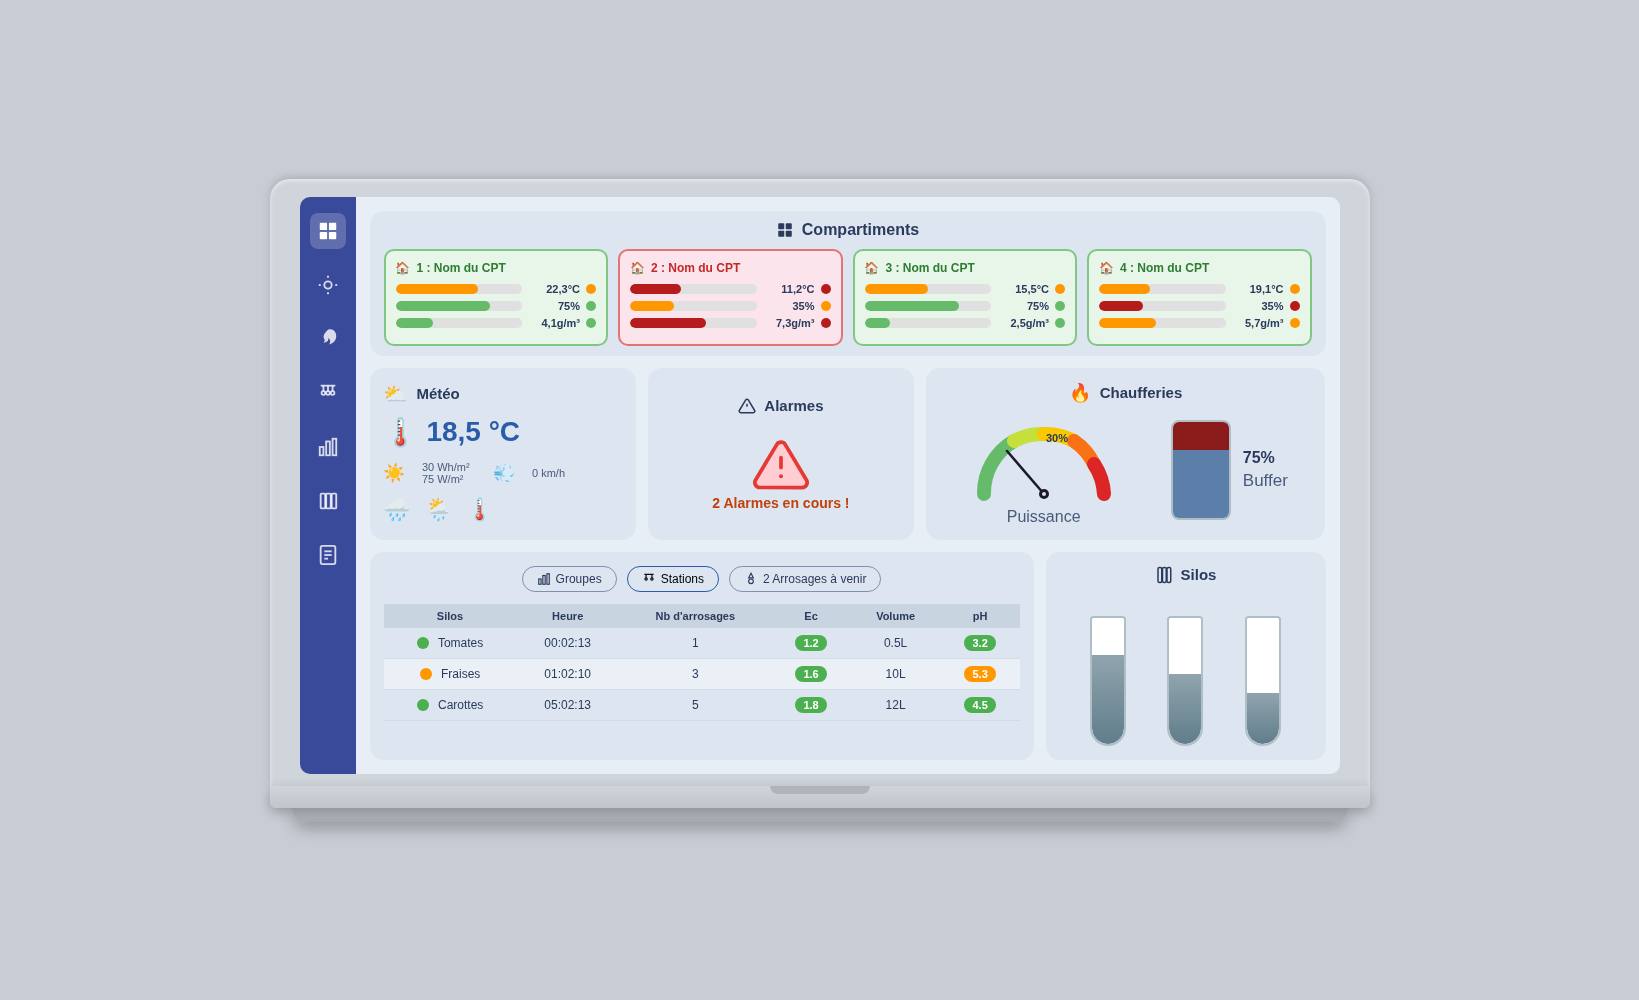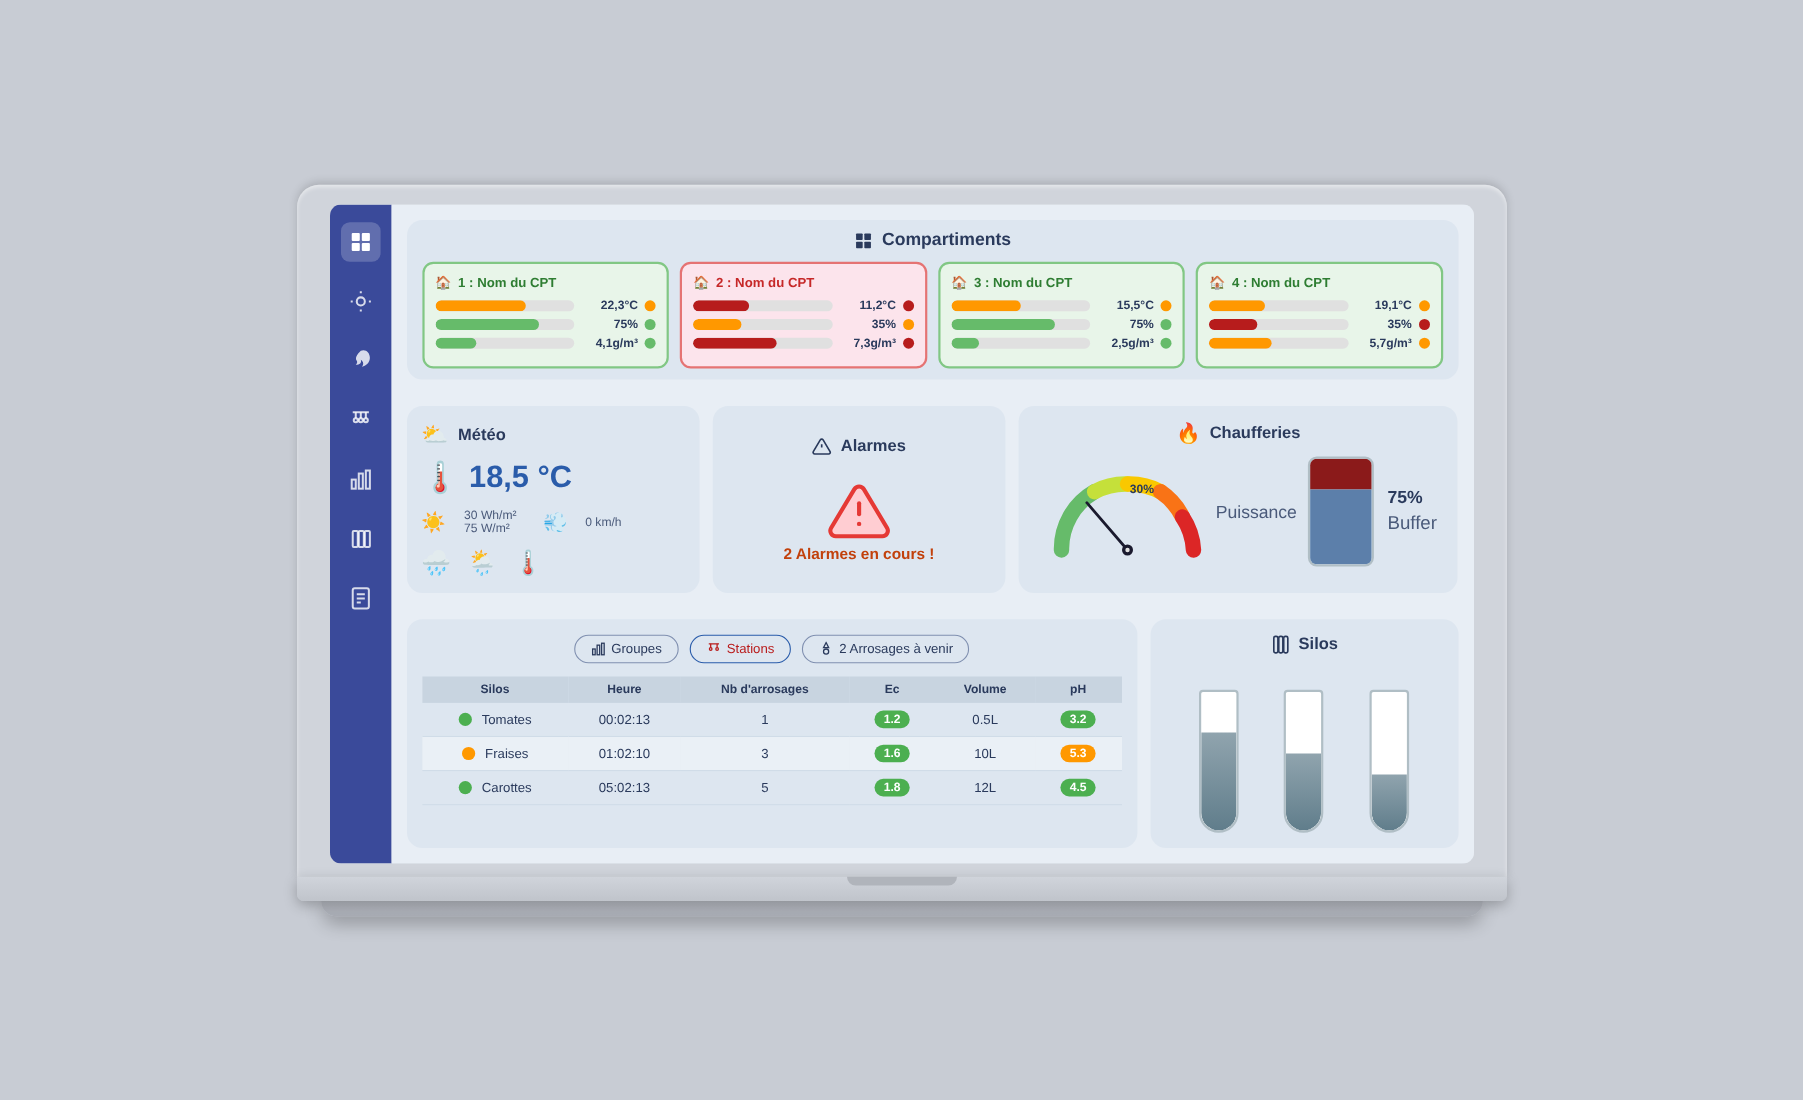--- a/index.html
+++ b/index.html
@@ -60,21 +60,21 @@
       background: rgba(255,255,255,0.2);
       color: white;
     }
 
     
     .main-content {
       flex: 1;
       padding: 14px;
       display: flex;
       flex-direction: column;
-      gap: 24px;
+      gap: 12px;
       background: #e8eef5;
     }
 
     .section-title {
       display: flex;
       align-items: center;
       justify-content: center;
       gap: 8px;
       font-size: 16px;
       font-weight: 600;
@@ -255,21 +255,21 @@
 
     .chaufferies-content {
       display: flex;
       align-items: center;
       justify-content: space-around;
     }
 
     
     .gauge-container {
       display: flex;
-      flex-direction: row;
+      flex-direction: column;
       align-items: center;
     }
 
     .gauge-svg {
       width: 160px;
       height: 90px;
     }
 
     .gauge-label {
       font-size: 16px;
@@ -343,21 +343,21 @@
       border: 1.5px solid #8090b0;
       background: transparent;
       font-size: 12px;
       font-weight: 500;
       color: #2a3a5c;
       cursor: pointer;
     }
 
     .tab-btn.active {
       border-color: #2a5caa;
-      color: #b91c1c;
+      color: #000000;
     }
 
     
     .data-table {
       width: 100%;
       border-collapse: collapse;
       font-size: 12px;
     }
 
     .data-table th {

